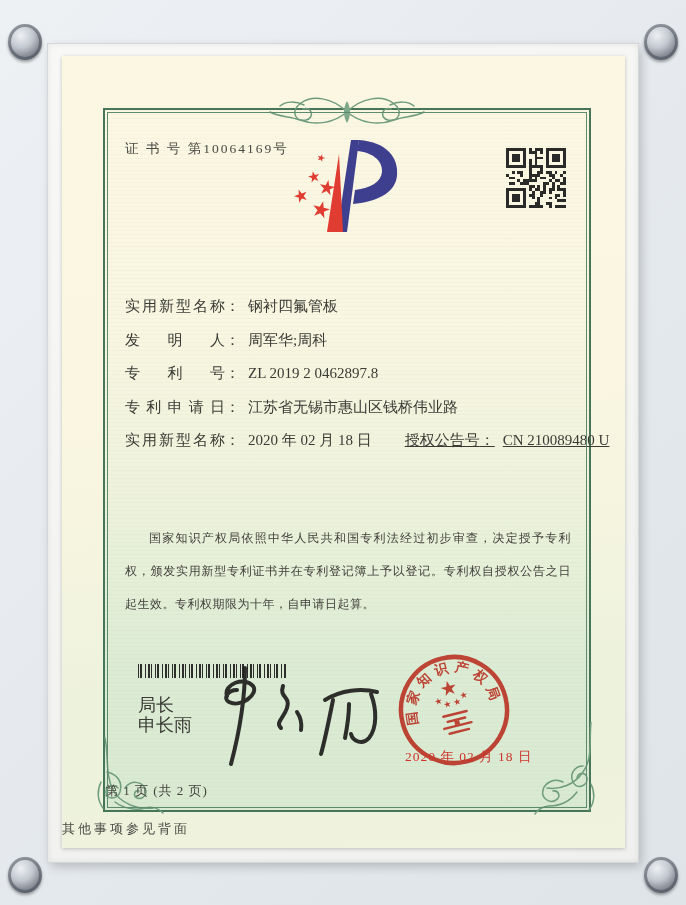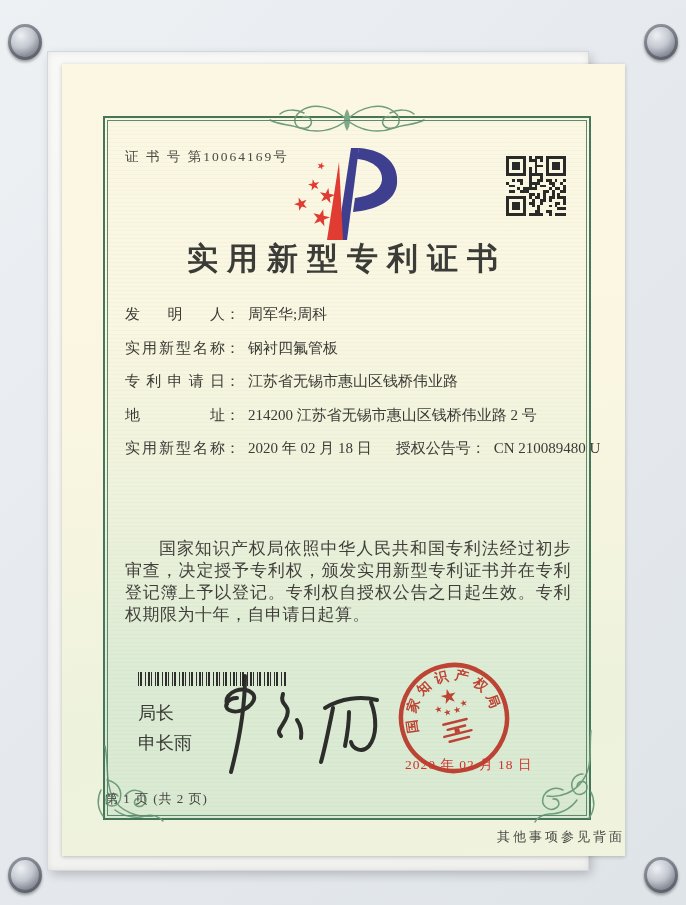--- a/index.html
+++ b/index.html
@@ -8,21 +8,21 @@
     background:linear-gradient(135deg,#eef1f4 0%,#e6eaee 45%,#dfe4e9 100%);
     font-family:"Liberation Serif","DejaVu Serif",serif;
     -webkit-font-smoothing:antialiased;
   }
   .grommet{
     position:absolute;width:34px;height:36px;border-radius:50%;
     background:radial-gradient(circle at 38% 32%, #eef0f3 0%, #c3c8d0 38%, #8d929c 62%, #575c66 100%);
     box-shadow:0 2px 3px rgba(0,0,0,.35), inset 0 0 0 3px rgba(70,75,85,.55), inset 0 2px 3px rgba(255,255,255,.6);
   }
   .frame{
-    position:absolute;left:48px;top:52px;width:540px;height:818px;
+    position:absolute;left:48px;top:44px;width:590px;height:818px;
     background:linear-gradient(160deg,#f8f8f6,#f0f0ee);
     box-shadow:0 0 0 1px #d5d8da, 3px 4px 10px rgba(0,0,0,.22), inset 0 0 6px rgba(0,0,0,.08);
   }
   .paper{
     position:absolute;left:14px;top:12px;width:563px;height:792px;
     background:linear-gradient(175deg,#fbf7e3 0%,#faf6e1 42%,#f4f4df 62%,#ecf2dc 80%,#f0f3de 100%);
     box-shadow:0 1px 4px rgba(0,0,0,.22);
   }
   .border-box{
     position:absolute;left:41px;top:52px;width:484px;height:700px;
@@ -39,36 +39,36 @@
   .logo{left:182px;top:26px;}
   .qr{left:401px;top:38px;}
   .title{
     left:0;right:0;top:120px;text-align:center;
     font-size:31px;font-weight:600;letter-spacing:9px;color:#3b3b37;
   }
   .fields{left:20px;top:186px;right:18px;color:#3b3b36;}
   .frow{font-size:15px;line-height:20px;margin-bottom:13.5px;white-space:nowrap;}
   .flabel{display:inline-block;width:100px;text-align:justify;text-align-last:justify;vertical-align:bottom;}
   .colon{margin-right:8px;}
-  .pair2{margin-left:24px;}
-  .body-text{left:20px;top:412px;width:446px;font-size:17px;line-height:22px;
-    color:#403f3a;text-align:justify;letter-spacing:.5px;margin-top:8px;}
+  .pair2{margin-left:33px;text-decoration:underline;}
+  .body-text{left:20px;top:412px;width:446px;font-size:12px;line-height:33px;
+    color:#403f3a;text-align:justify;letter-spacing:.5px;}
   .body-text p{margin:0;text-indent:2em;}
   .barcode{
     left:33px;top:554px;width:148px;height:14px;
     background:
       repeating-linear-gradient(90deg,#2e2e2c 0 1px,rgba(0,0,0,0) 1px 2px,#2e2e2c 2px 4px,rgba(0,0,0,0) 4px 7px,#2e2e2c 7px 8px,rgba(0,0,0,0) 8px 10px,#2e2e2c 10px 12px,rgba(0,0,0,0) 12px 13px,#2e2e2c 13px 14px,rgba(0,0,0,0) 14px 17px);
   }
   .signoff{left:33px;top:586px;font-size:18px;color:#3b3b36;line-height:1;}
-  .signoff .name{margin-top:12px;}
+  .signoff .name{margin-top:2px;}
   .signature{left:92px;top:546px;}
   .seal{left:289px;top:540px;opacity:.92;mix-blend-mode:multiply;}
   .seal-date{left:300px;top:638px;font-size:13.5px;color:#cf342b;letter-spacing:1px;}
   .page-info{left:0;right:0;top:672px;font-size:13px;color:#45453f;letter-spacing:1px;}
-  .back-note{left:0;right:0;top:764px;text-align:right;font-size:13px;color:#4a4a44;letter-spacing:3px;}
+  .back-note{left:0;right:0;top:764px;text-align:left;font-size:13px;color:#4a4a44;letter-spacing:3px;}
   .orn{position:absolute;pointer-events:none;}
   .orn-top{left:50%;top:-17px;transform:translateX(-50%);}
   .orn-bl{left:-12px;bottom:-10px;}
   .orn-br{right:-10px;bottom:-8px;}
 </style>
 </head>
 <body>
 
 <div class="grommet" style="left:8px;top:24px;"></div>
 <div class="grommet" style="left:644px;top:24px;"></div>
@@ -258,34 +258,33 @@
           <rect x="10" y="20" width="1" height="1" fill="#2a2a28"></rect>
           <rect x="11" y="20" width="1" height="1" fill="#2a2a28"></rect>
           <rect x="12" y="20" width="1" height="1" fill="#2a2a28"></rect>
           <rect x="15" y="20" width="1" height="1" fill="#2a2a28"></rect>
           <rect x="17" y="20" width="1" height="1" fill="#2a2a28"></rect>
           <rect x="18" y="20" width="1" height="1" fill="#2a2a28"></rect>
           <rect x="19" y="20" width="1" height="1" fill="#2a2a28"></rect>
           <rect x="20" y="20" width="1" height="1" fill="#2a2a28"></rect>
         </svg>
 
-      <div class="abs title">实用新型专利证书</div>
 
       <div class="abs fields">
         <div class="frow">
+          <span class="flabel">实用新型名称</span><span class="colon">：</span><span>钢衬四氟管板</span>
+        </div>
+        <div class="frow">
           <span class="flabel">发明人</span><span class="colon">：</span><span>周军华;周科</span>
         </div>
         <div class="frow">
-          <span class="flabel">实用新型名称</span><span class="colon">：</span><span>钢衬四氟管板</span>
+          <span class="flabel">专利号</span><span class="colon">：</span><span>ZL 2019 2 0462897.8</span>
         </div>
         <div class="frow">
           <span class="flabel">专利申请日</span><span class="colon">：</span><span>江苏省无锡市惠山区钱桥伟业路</span>
-        </div>
-        <div class="frow">
-          <span class="flabel">地址</span><span class="colon">：</span><span>214200 江苏省无锡市惠山区钱桥伟业路 2 号</span>
         </div>
         <div class="frow">
           <span class="flabel">实用新型名称</span><span class="colon">：</span><span>2020 年 02 月 18 日</span><span class="pair2"><span>授权公告号</span><span class="colon">：</span><span>CN 210089480 U</span></span>
         </div>
       </div>
 
       <div class="abs body-text">
         <p>国家知识产权局依照中华人民共和国专利法经过初步审查，决定授予专利权，颁发实用新型专利证书并在专利登记簿上予以登记。专利权自授权公告之日起生效。专利权期限为十年，自申请日起算。</p>
       </div>
 

